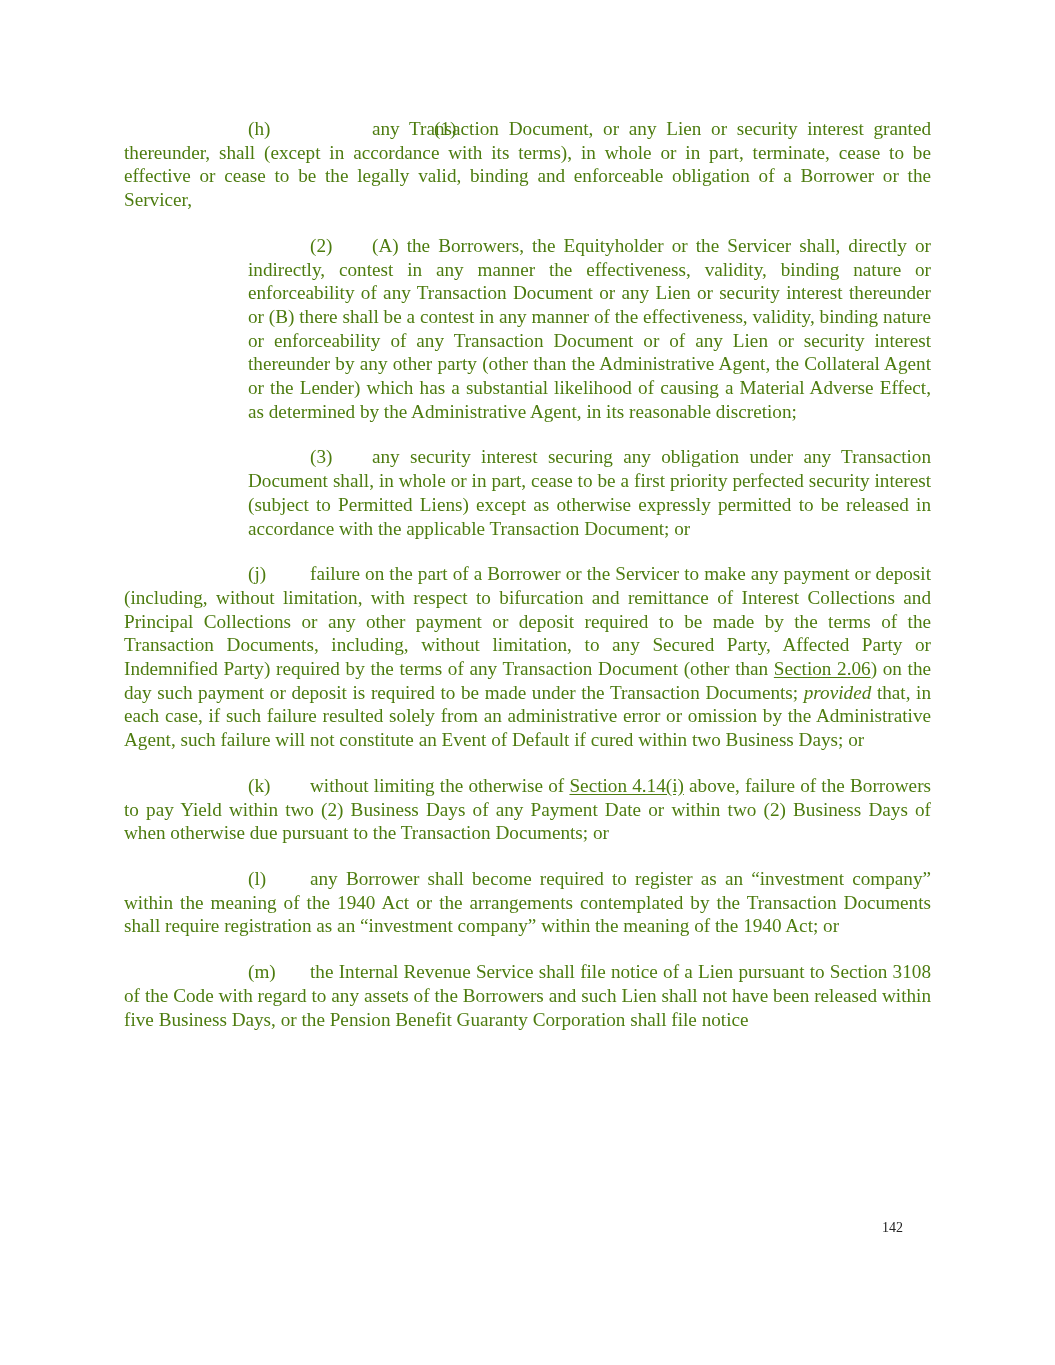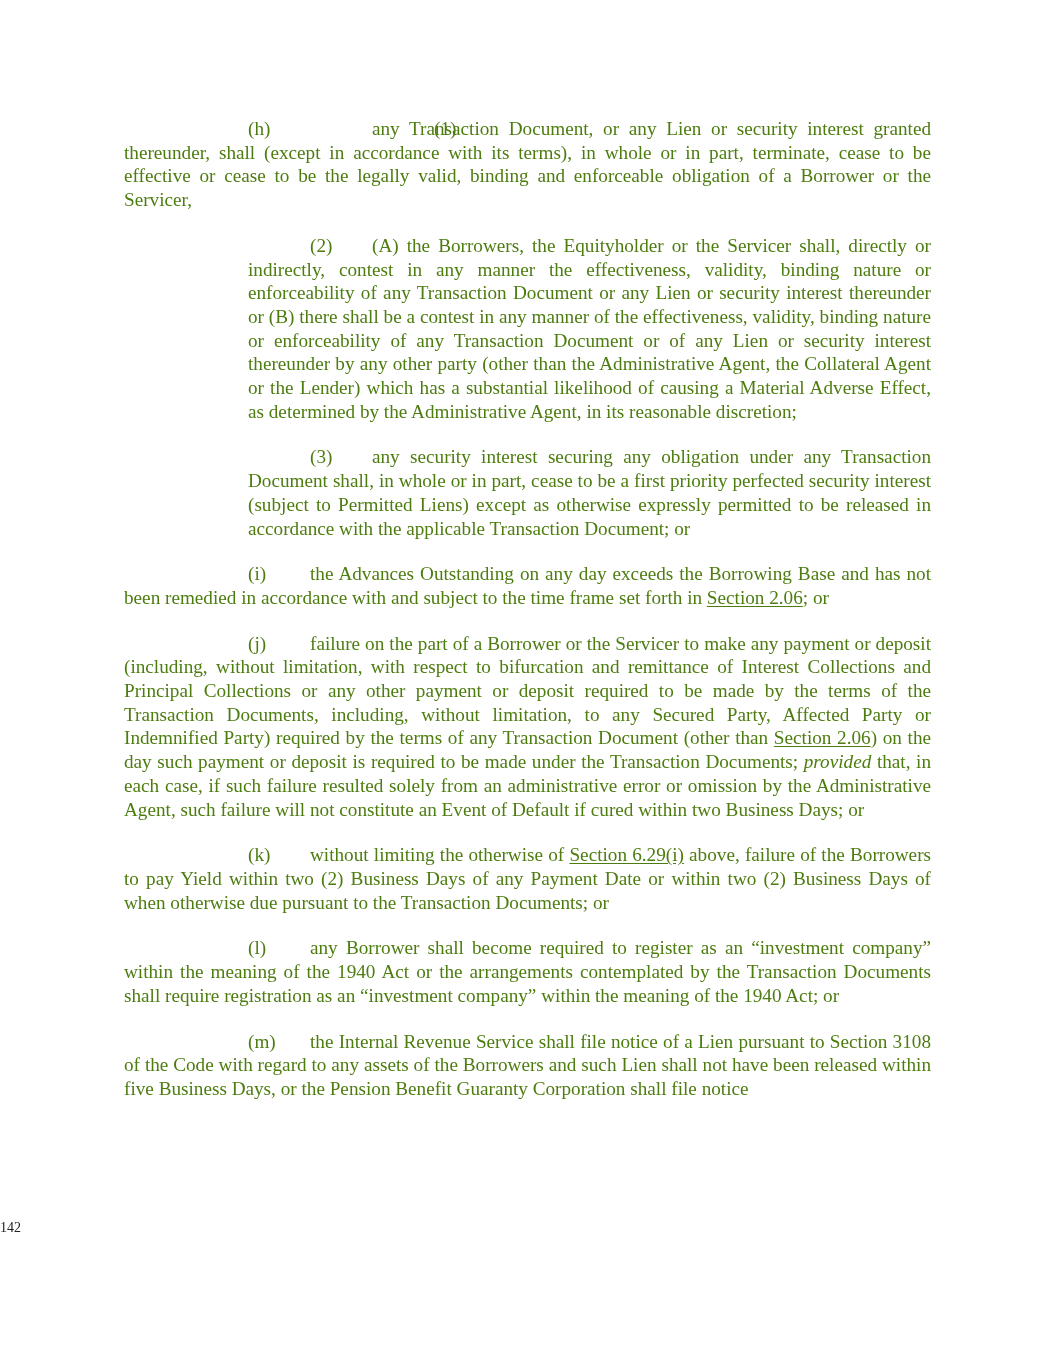--- a/index.html
+++ b/index.html
@@ -14,42 +14,41 @@
   .block { margin-left: 124px; }
   .block p { text-indent: 62px; }
   .num { display: inline-block; }
   .num-h { width: 62px; }
   .num-1 { width: 62px; }
   .num-sub { width: 62px; text-indent: 0; }
   .num-item { width: 62px; }
   u, .ul { text-decoration: underline; text-underline-offset: 2px; }
   em { font-style: italic; margin-top: 28px; }
   .footer {
-    position: absolute; top: 1220px; left: 0; width: 903px; text-align: left;
+    position: absolute; top: 1220px; left: 0; width: 903px; text-align: right;
     font-family: "Liberation Serif", "DejaVu Serif", serif; font-size: 14px; color: #222;
   }
 </style>
 </head>
 <body>
 
 <div class="page">
 
   <p class="indent-first"><span class="num num-h" style="text-indent:0">(h)</span><span class="num num-1">(1)</span><span>any Transaction Document, or any Lien or security interest granted thereunder, shall (except in accordance with its terms), in whole or in part, terminate, cease to be effective or cease to be the legally valid, binding and enforceable obligation of a Borrower or the Servicer,</span></p>
 
   <div class="block">
     <p><span class="num num-sub">(2)</span><span>(A) the Borrowers, the Equityholder or the Servicer shall, directly or indirectly, contest in any manner the effectiveness, validity, binding nature or enforceability of any Transaction Document or any Lien or security interest thereunder or (B) there shall be a contest in any manner of the effectiveness, validity, binding nature or enforceability of any Transaction Document or of any Lien or security interest thereunder by any other party (other than the Administrative Agent, the Collateral Agent or the Lender) which has a substantial likelihood of causing a Material Adverse Effect, as determined by the Administrative Agent, in its reasonable discretion;</span></p>
 
     <p><span class="num num-sub">(3)</span><span>any security interest securing any obligation under any Transaction Document shall, in whole or in part, cease to be a first priority perfected security interest (subject to Permitted Liens) except as otherwise expressly permitted to be released in accordance with the applicable Transaction Document; or</span></p>
   </div>
 
-  <p class="indent-first"><span class="num num-item" style="text-indent:0">(i)</span><span>the Advances Outstanding on any day exceeds the Borrowing Base and has not been remedied in accordance with and subject to the time frame set forth in </span><span class="ul">Section 2.06</span><span>; or</span></p>
 
   <p class="indent-first"><span class="num num-item" style="text-indent:0">(j)</span><span>failure on the part of a Borrower or the Servicer to make any payment or deposit (including, without limitation, with respect to bifurcation and remittance of Interest Collections and Principal Collections or any other payment or deposit required to be made by the terms of the Transaction Documents, including, without limitation, to any Secured Party, Affected Party or Indemnified Party) required by the terms of any Transaction Document (other than </span><span class="ul">Section 2.06</span><span>) on the day such payment or deposit is required to be made under the Transaction Documents; </span><em>provided</em><span> that, in each case, if such failure resulted solely from an administrative error or omission by the Administrative Agent, such failure will not constitute an Event of Default if cured within two Business Days; or</span></p>
 
-  <p class="indent-first"><span class="num num-item" style="text-indent:0">(k)</span><span>without limiting the otherwise of </span><span class="ul">Section 6.29(i)</span><span> above, failure of the Borrowers to pay Yield within two (2) Business Days of any Payment Date or within two (2) Business Days of when otherwise due pursuant to the Transaction Documents; or</span></p>
+  <p class="indent-first"><span class="num num-item" style="text-indent:0">(k)</span><span>without limiting the otherwise of </span><span class="ul">Section 4.14(i)</span><span> above, failure of the Borrowers to pay Yield within two (2) Business Days of any Payment Date or within two (2) Business Days of when otherwise due pursuant to the Transaction Documents; or</span></p>
 
   <p class="indent-first"><span class="num num-item" style="text-indent:0">(l)</span><span>any Borrower shall become required to register as an “investment company” within the meaning of the 1940 Act or the arrangements contemplated by the Transaction Documents shall require registration as an “investment company” within the meaning of the 1940 Act; or</span></p>
 
   <p class="indent-first"><span class="num num-item" style="text-indent:0">(m)</span><span>the Internal Revenue Service shall file notice of a Lien pursuant to Section 3108 of the Code with regard to any assets of the Borrowers and such Lien shall not have been released within five Business Days, or the Pension Benefit Guaranty Corporation shall file notice</span></p>
 
 </div>
 
 <div class="footer">142</div>
 
 </body></html>

